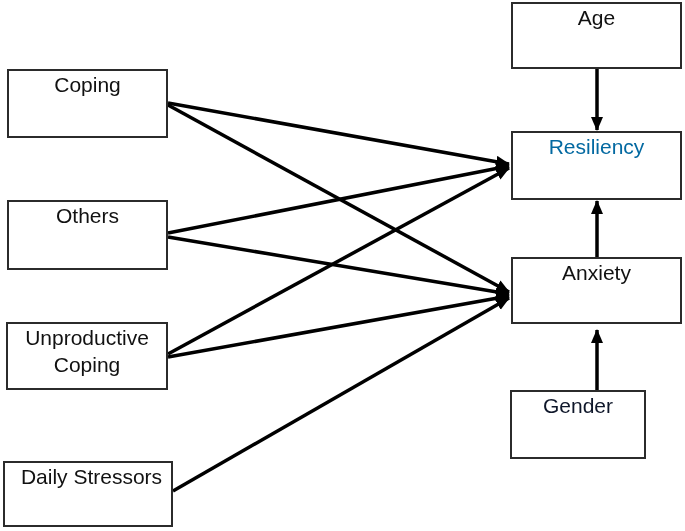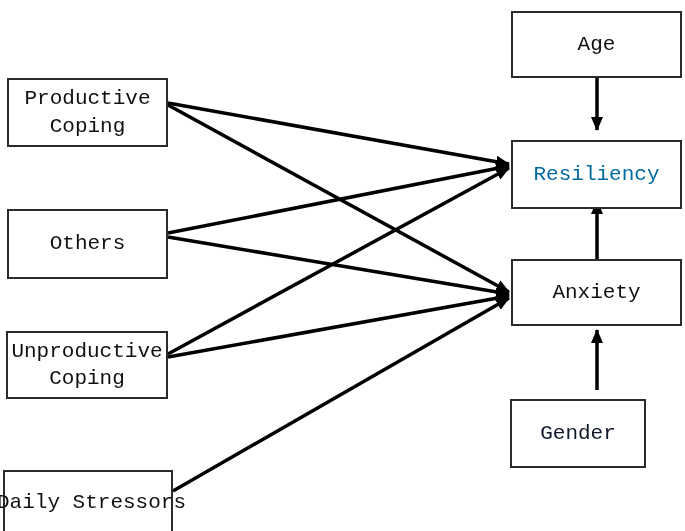--- a/index.html
+++ b/index.html
@@ -21,28 +21,26 @@
     width: 685px;
     height: 531px;
   }
   .node {
     position: absolute;
     box-sizing: border-box;
     background: #ffffff;
     border: 2px solid #2b2b2b;
     display: flex;
     flex-direction: column;
-    justify-content: center;
     align-items: center;
     text-align: center;
-    font-family: Liberation Mono, monospace;
+    font-family: Liberation Sans, sans-serif;
     font-size: 21px;
     line-height: 1.3;
     color: #111111;
-    margin-top: 9px;
   }
   .node .label-line {
     white-space: nowrap;
   }
 </style>
 </head>
 <body>
 
 <div id="canvas">
   <svg id="edge-layer" viewBox="0 0 685 531" xmlns="http://www.w3.org/2000/svg">
@@ -59,39 +57,38 @@
         <line x1="168" y1="354" x2="509" y2="168" stroke="#000000" stroke-width="3.5" marker-end="url(#arrowhead)"></line>
         <line x1="168" y1="357" x2="509" y2="296" stroke="#000000" stroke-width="3.5" marker-end="url(#arrowhead)"></line>
         <line x1="173" y1="491" x2="509" y2="298" stroke="#000000" stroke-width="3.5" marker-end="url(#arrowhead)"></line>
         <line x1="597" y1="69" x2="597" y2="130" stroke="#000000" stroke-width="3.5" marker-end="url(#arrowhead)"></line>
         <line x1="597" y1="262" x2="597" y2="201" stroke="#000000" stroke-width="3.5" marker-end="url(#arrowhead)"></line>
         <line x1="597" y1="390" x2="597" y2="330" stroke="#000000" stroke-width="3.5" marker-end="url(#arrowhead)"></line>
       </g>
   </svg>
   <div id="node-layer">
       <div class="node" style="left: 7px; top: 69px; width: 161px; height: 69px; background: rgb(255, 255, 255); border-color: rgb(43, 43, 43); color: rgb(17, 17, 17);">
-        <div class="label-line">Productive</div>
         <div class="label-line">Coping</div>
       </div>
       <div class="node" style="left: 7px; top: 200px; width: 161px; height: 70px; background: rgb(255, 255, 255); border-color: rgb(43, 43, 43); color: rgb(17, 17, 17);">
         <div class="label-line">Others</div>
       </div>
       <div class="node" style="left: 6px; top: 322px; width: 162px; height: 68px; background: rgb(255, 255, 255); border-color: rgb(43, 43, 43); color: rgb(17, 17, 17);">
         <div class="label-line">Unproductive</div>
         <div class="label-line">Coping</div>
       </div>
       <div class="node" style="left: 3px; top: 461px; width: 170px; height: 66px; background: rgb(255, 255, 255); border-color: rgb(43, 43, 43); color: rgb(17, 17, 17); padding-left: 7px;">
         <div class="label-line">Daily Stressors</div>
       </div>
       <div class="node" style="left: 511px; top: 2px; width: 171px; height: 67px; background: rgb(255, 255, 255); border-color: rgb(43, 43, 43); color: rgb(17, 17, 17);">
         <div class="label-line">Age</div>
       </div>
       <div class="node" style="left: 511px; top: 131px; width: 171px; height: 69px; background: rgb(255, 255, 255); border-color: rgb(43, 43, 43); color: #0369a1;">
         <div class="label-line">Resiliency</div>
       </div>
-      <div class="node" style="left: 511px; top: 250px; width: 171px; height: 67px; background: rgb(255, 255, 255); border-color: rgb(43, 43, 43); color: rgb(17, 17, 17);">
+      <div class="node" style="left: 511px; top: 257px; width: 171px; height: 67px; background: rgb(255, 255, 255); border-color: rgb(43, 43, 43); color: rgb(17, 17, 17);">
         <div class="label-line">Anxiety</div>
       </div>
       <div class="node" style="left: 510px; top: 390px; width: 136px; height: 69px; background: rgb(255, 255, 255); border-color: rgb(43, 43, 43); color: #0f172a;">
         <div class="label-line">Gender</div>
       </div>
     </div>
 </div>
 
 </body></html>

